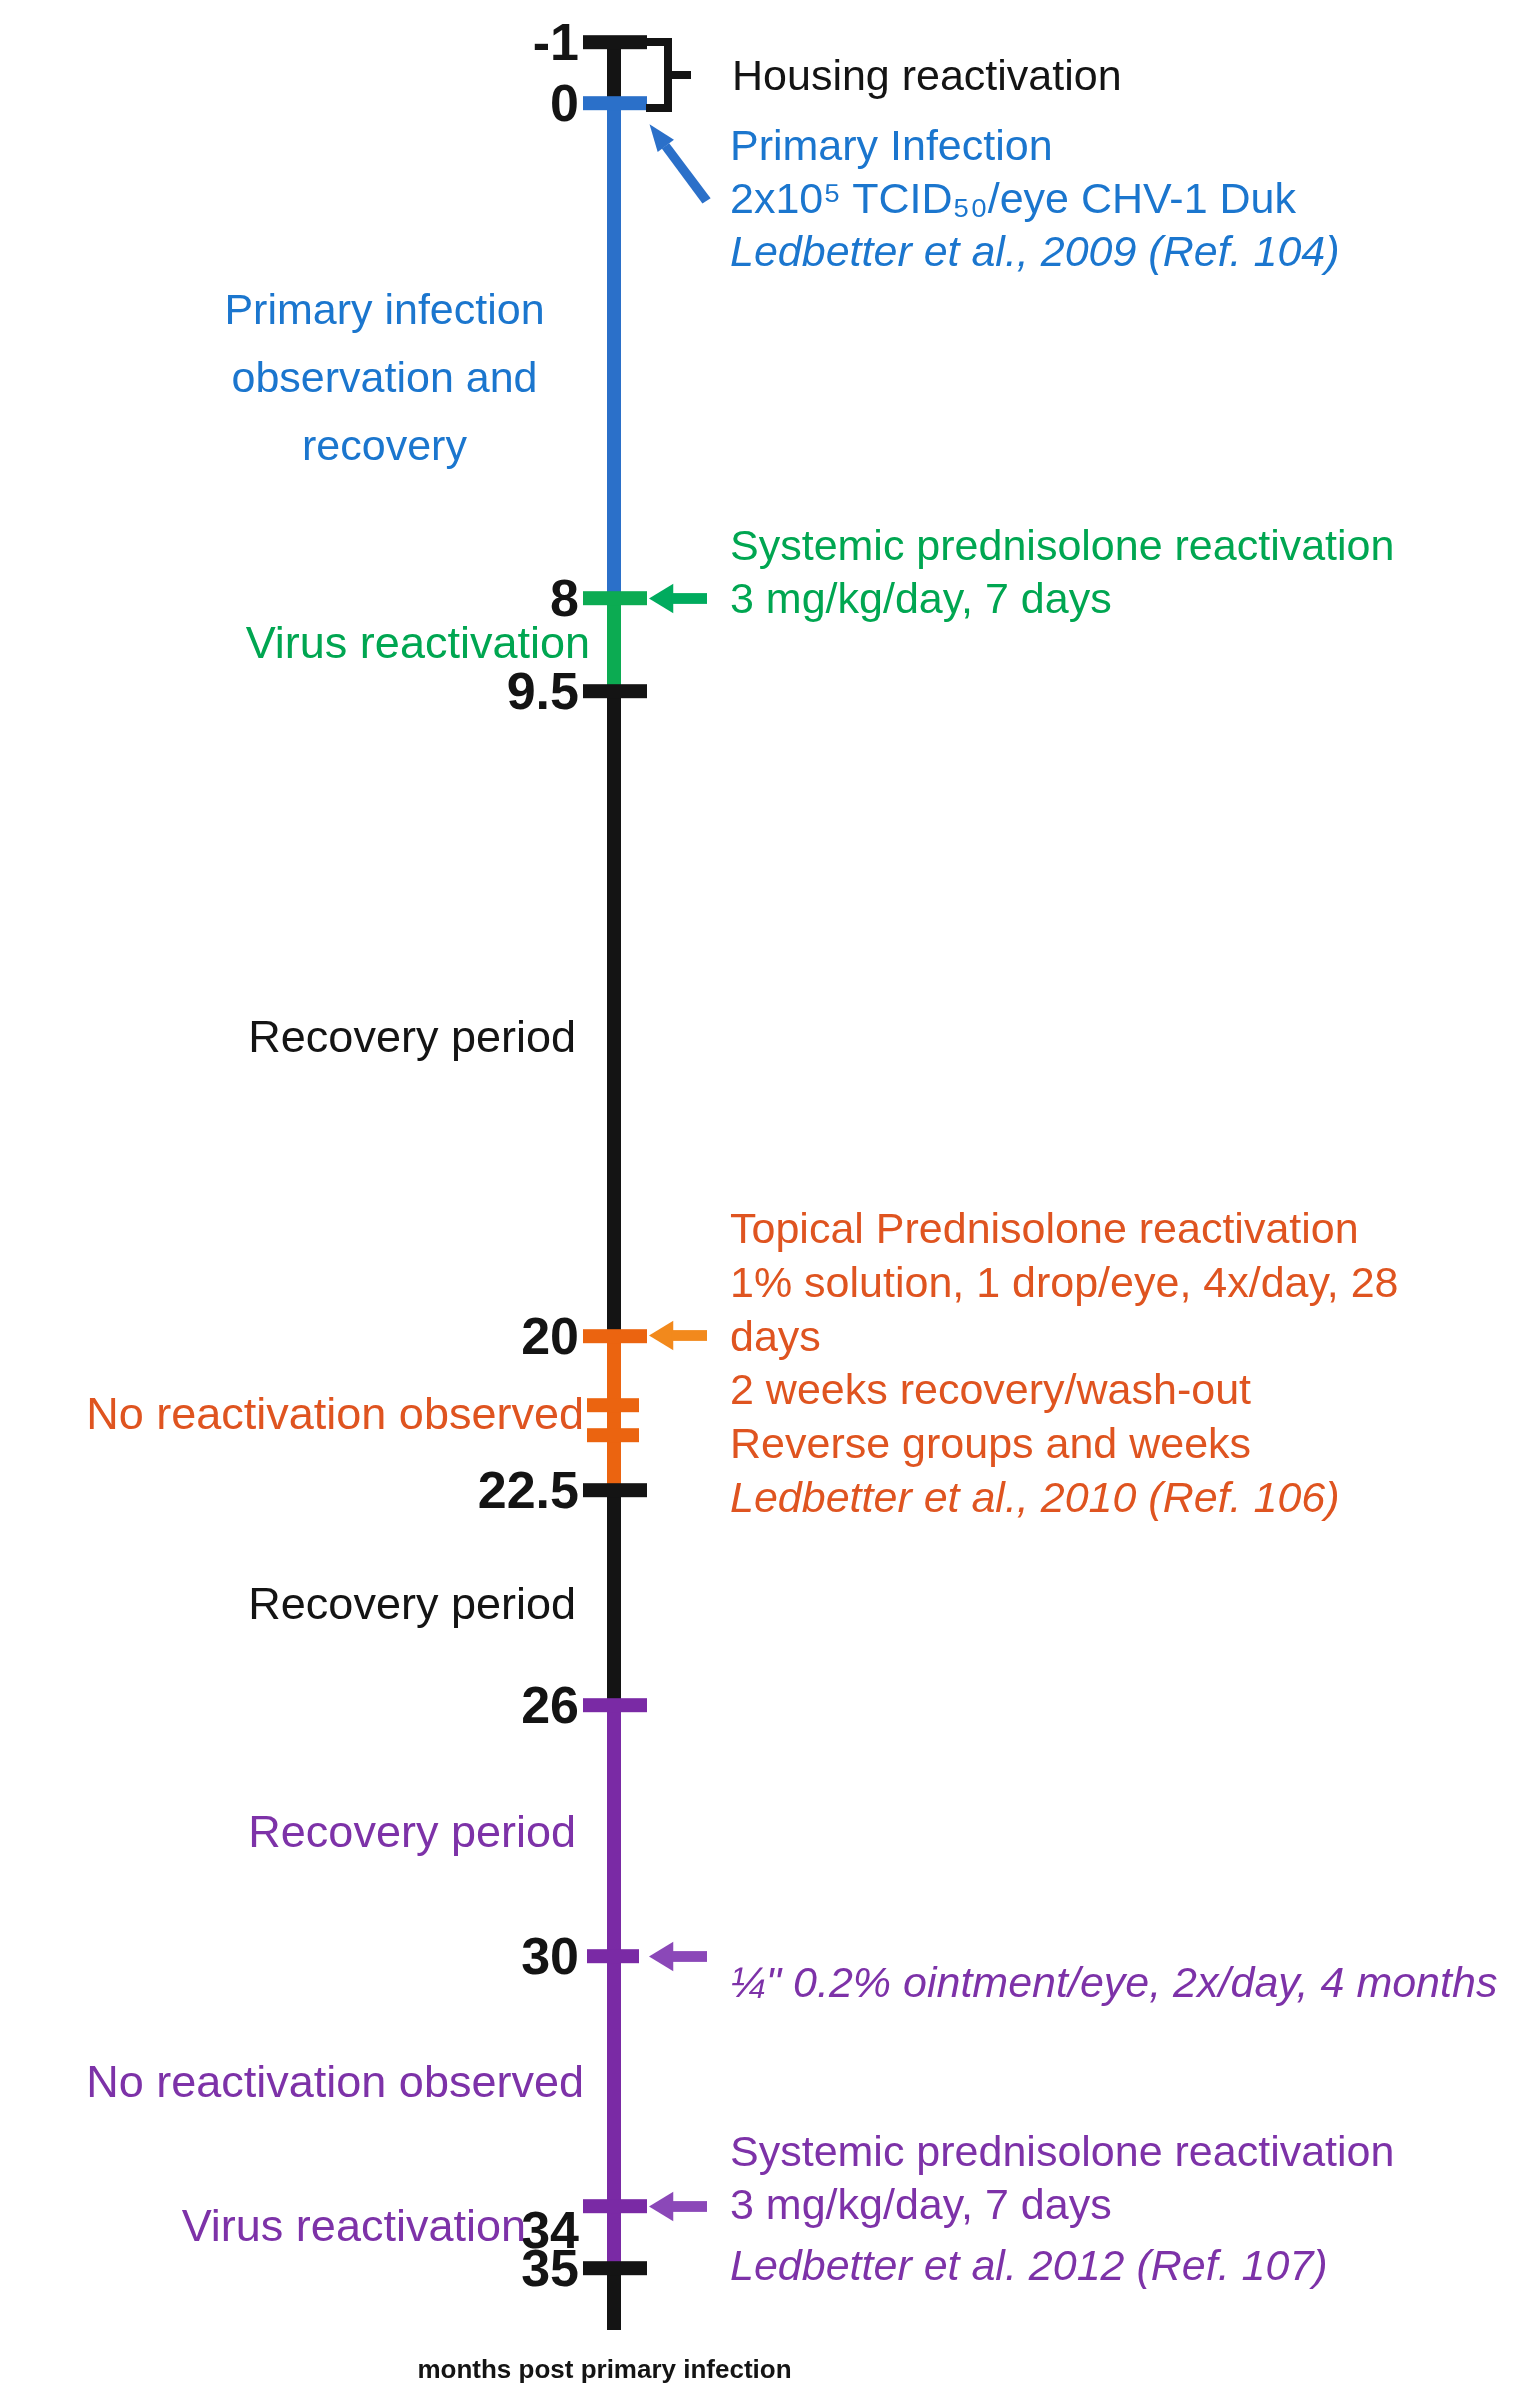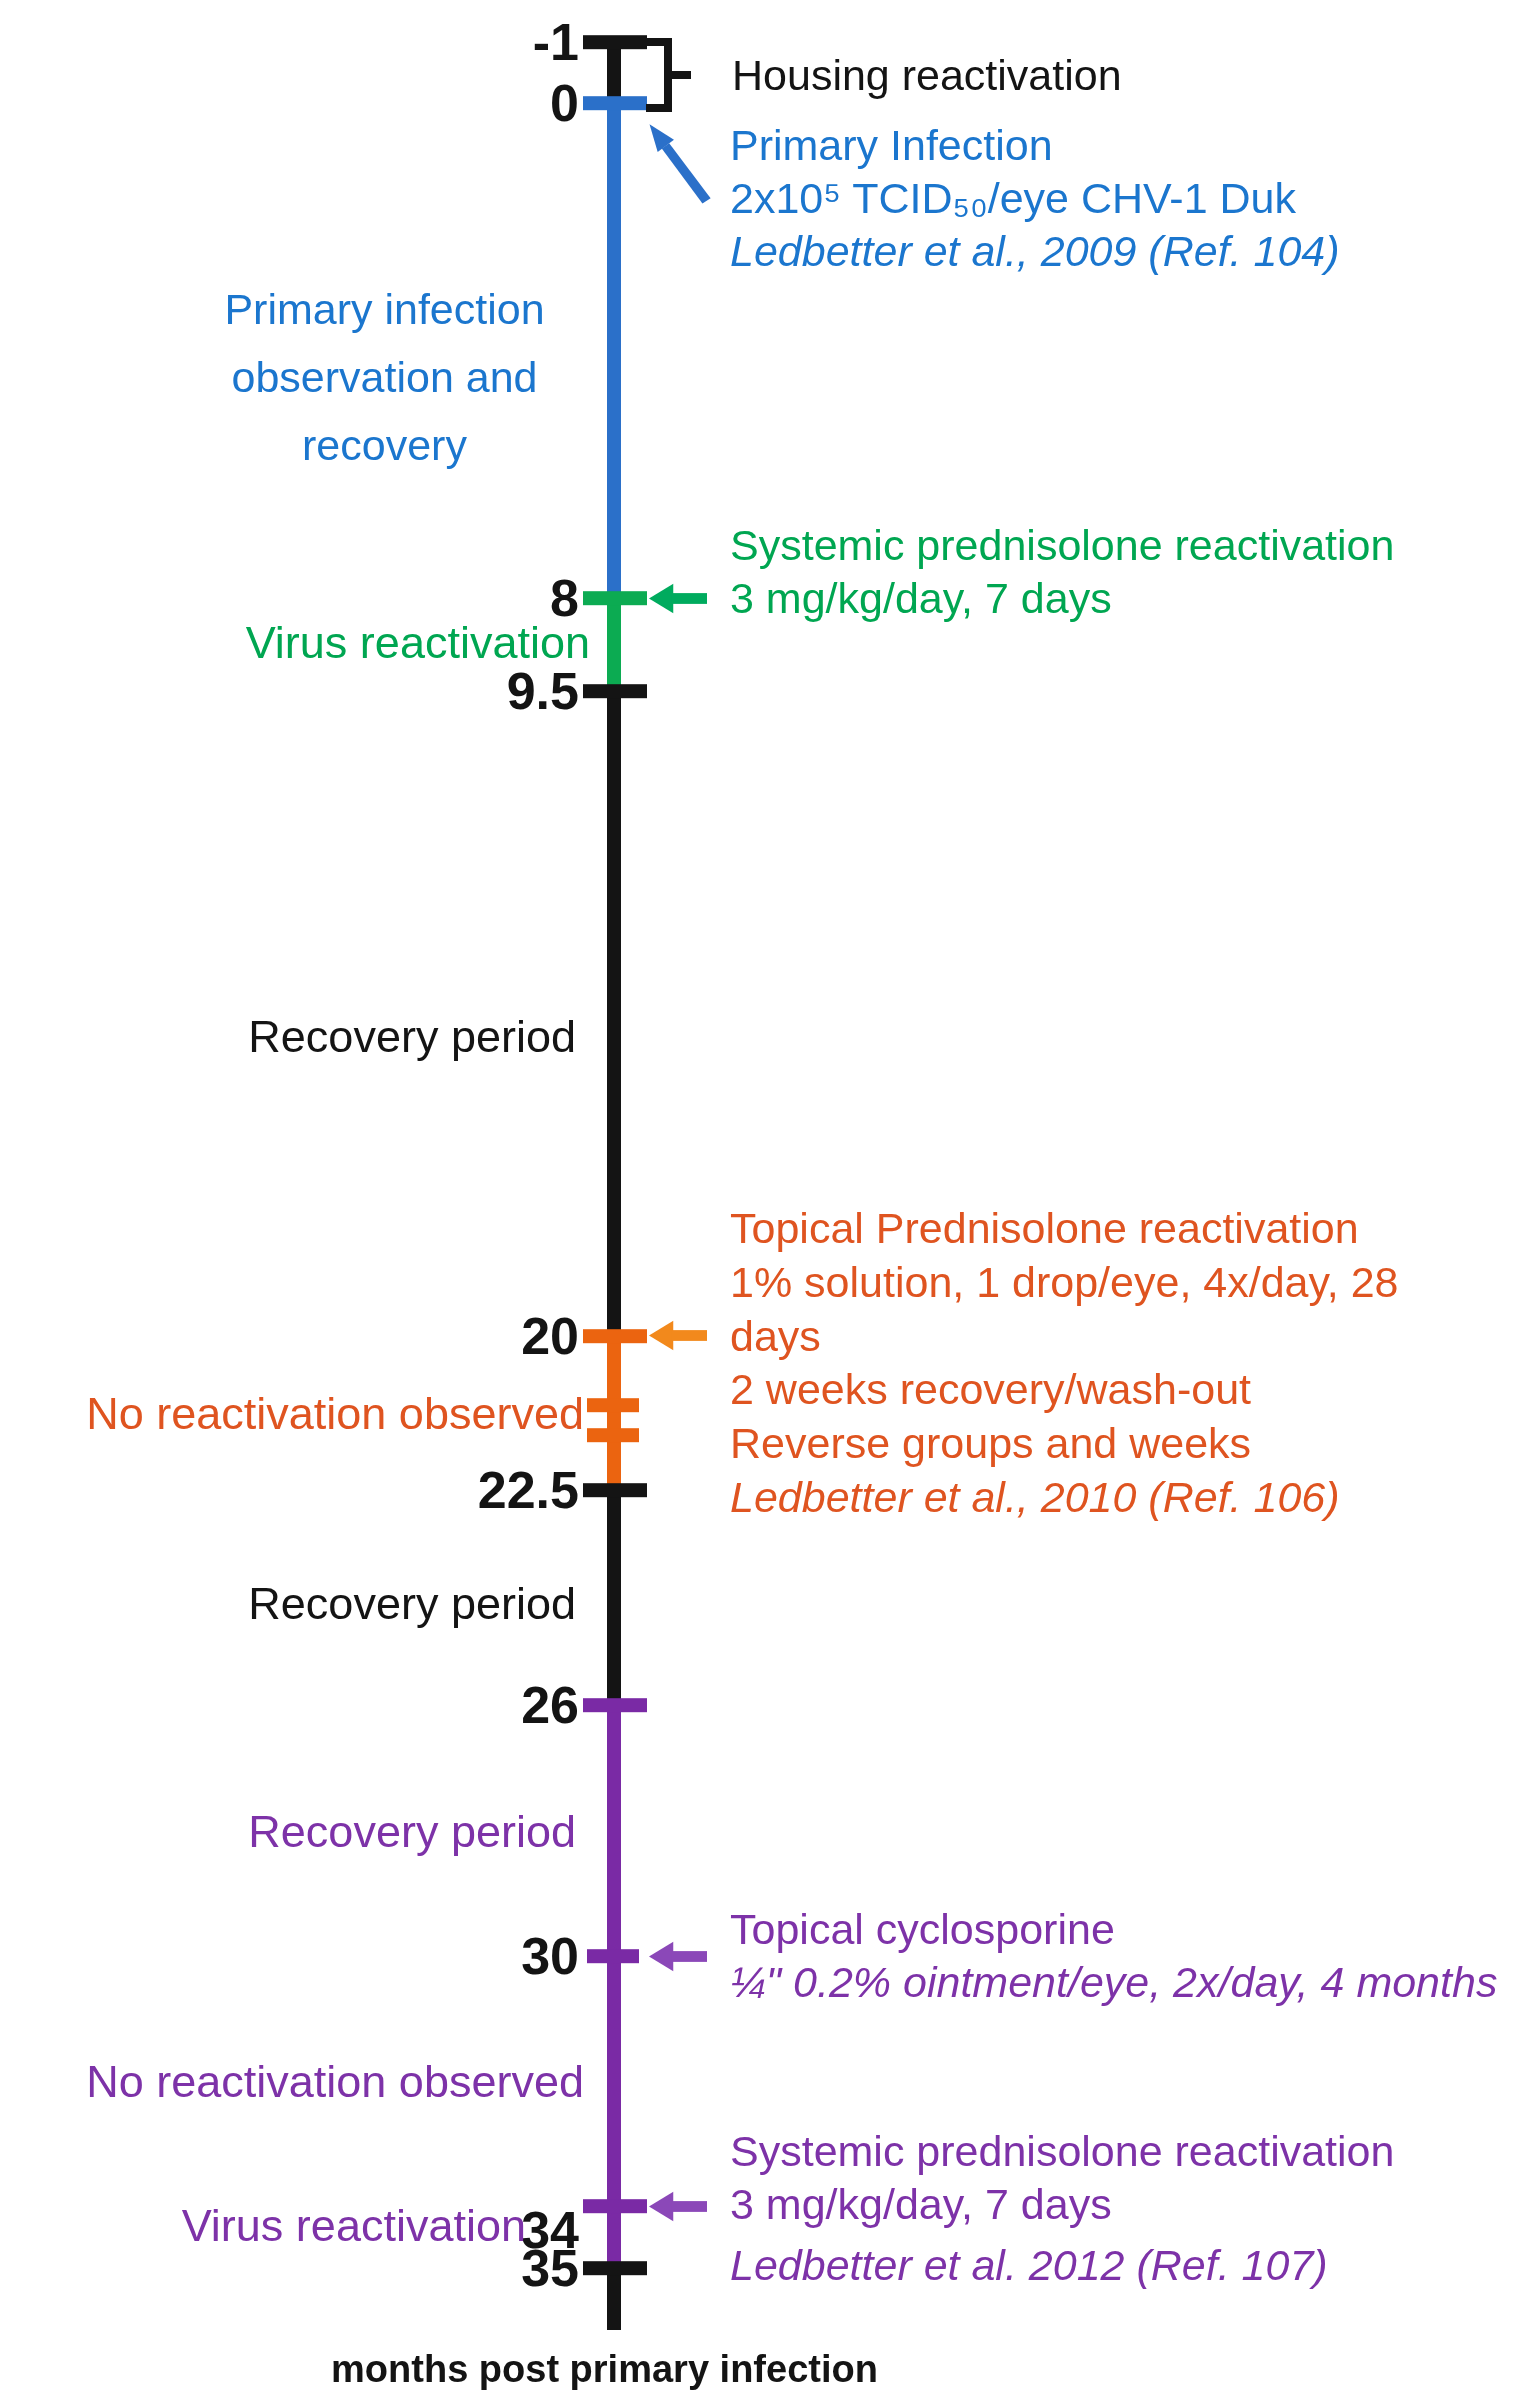--- a/index.html
+++ b/index.html
@@ -16,21 +16,21 @@
            white-space:nowrap;line-height:1;font-size:45px;}
   .rline{position:absolute;left:730px;transform:translateY(-50%);white-space:nowrap;line-height:1;font-size:43px;}
   .it{font-style:italic;}
   .c-blue{color:#1B76CE;}   .bg-blue{background:#2B70C9;}
   .c-green{color:#00A651;}  .bg-green{background:#0CAB52;}
   .c-orange{color:#DF5420;} .bg-orange{background:#EB6410;}
   .c-purple{color:#7D32A8;} .bg-purple{background:#7A2AA5;}
   .c-black{color:#141414;}  .bg-black{background:#141414;}
   .bracket{position:absolute;background:#141414;}
   .axislabel{position:absolute;left:292px;width:625px;top:2369px;transform:translateY(-50%);
-             text-align:center;font-weight:bold;font-size:38px;color:#141414;white-space:nowrap;}
+             text-align:center;font-weight:bold;font-size:26px;color:#141414;white-space:nowrap;}
 </style>
 </head>
 <body>
 
 <div id="canvas">
 
   <div class="seg bg-black" style="top:42px;height:61px;"></div>
   <div class="seg bg-blue" style="top:103px;height:495px;"></div>
   <div class="seg bg-green" style="top:598px;height:93px;"></div>
   <div class="seg bg-black" style="top:691px;height:645px;"></div>
@@ -110,21 +110,20 @@
   <div class="rline c-green" style="top:545px;">Systemic prednisolone reactivation</div>
   <div class="rline c-green" style="top:598px;">3 mg/kg/day, 7 days</div>
 
   <div class="rline c-orange" style="top:1228px;">Topical Prednisolone reactivation</div>
   <div class="rline c-orange" style="top:1282px;">1% solution, 1 drop/eye, 4x/day, 28</div>
   <div class="rline c-orange" style="top:1336px;">days</div>
   <div class="rline c-orange" style="top:1389px;">2 weeks recovery/wash-out</div>
   <div class="rline c-orange" style="top:1443px;">Reverse groups and weeks</div>
   <div class="rline c-orange it" style="top:1497px;">Ledbetter et al., 2010 (Ref. 106)</div>
 
-  <div class="rline c-purple" style="top:1929px;">Topical cyclosporine</div>
   <div class="rline c-purple it" style="top:1982px;">¼" 0.2% ointment/eye, 2x/day, 4 months</div>
 
   <div class="rline c-purple" style="top:2151px;">Systemic prednisolone reactivation</div>
   <div class="rline c-purple" style="top:2204px;">3 mg/kg/day, 7 days</div>
   <div class="rline c-purple it" style="top:2257px;margin-top:8px;">Ledbetter et al. 2012 (Ref. 107)</div>
 
   <div class="axislabel">months post primary infection</div>
 
 </div>
 

